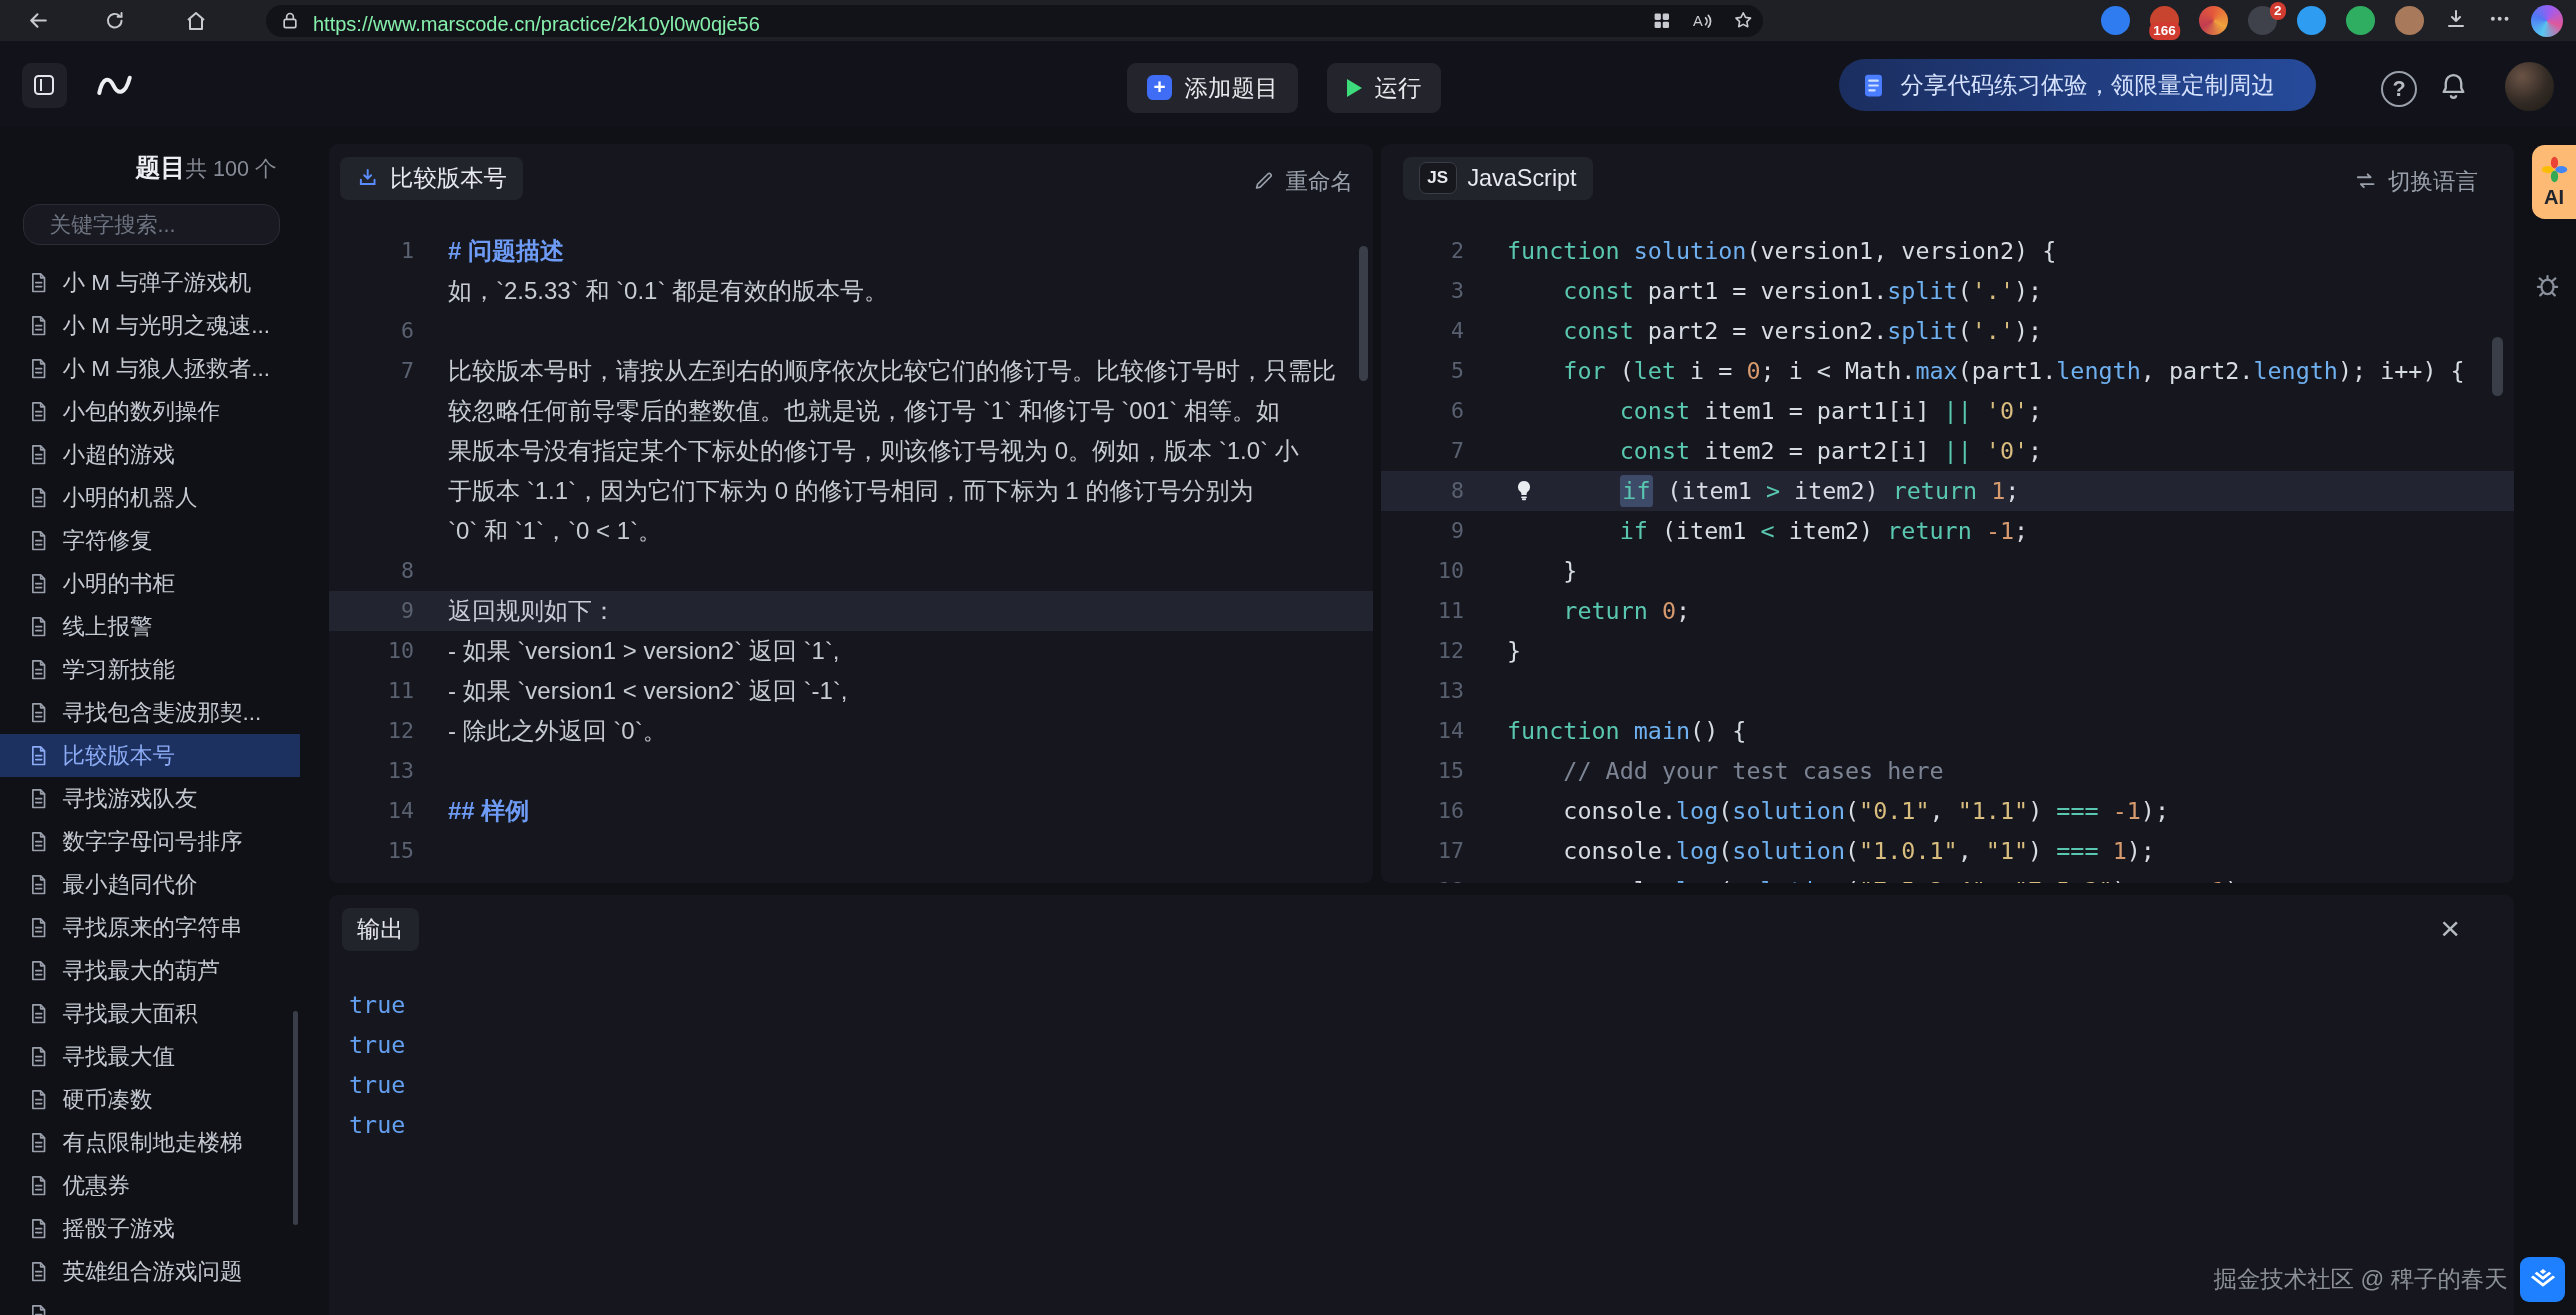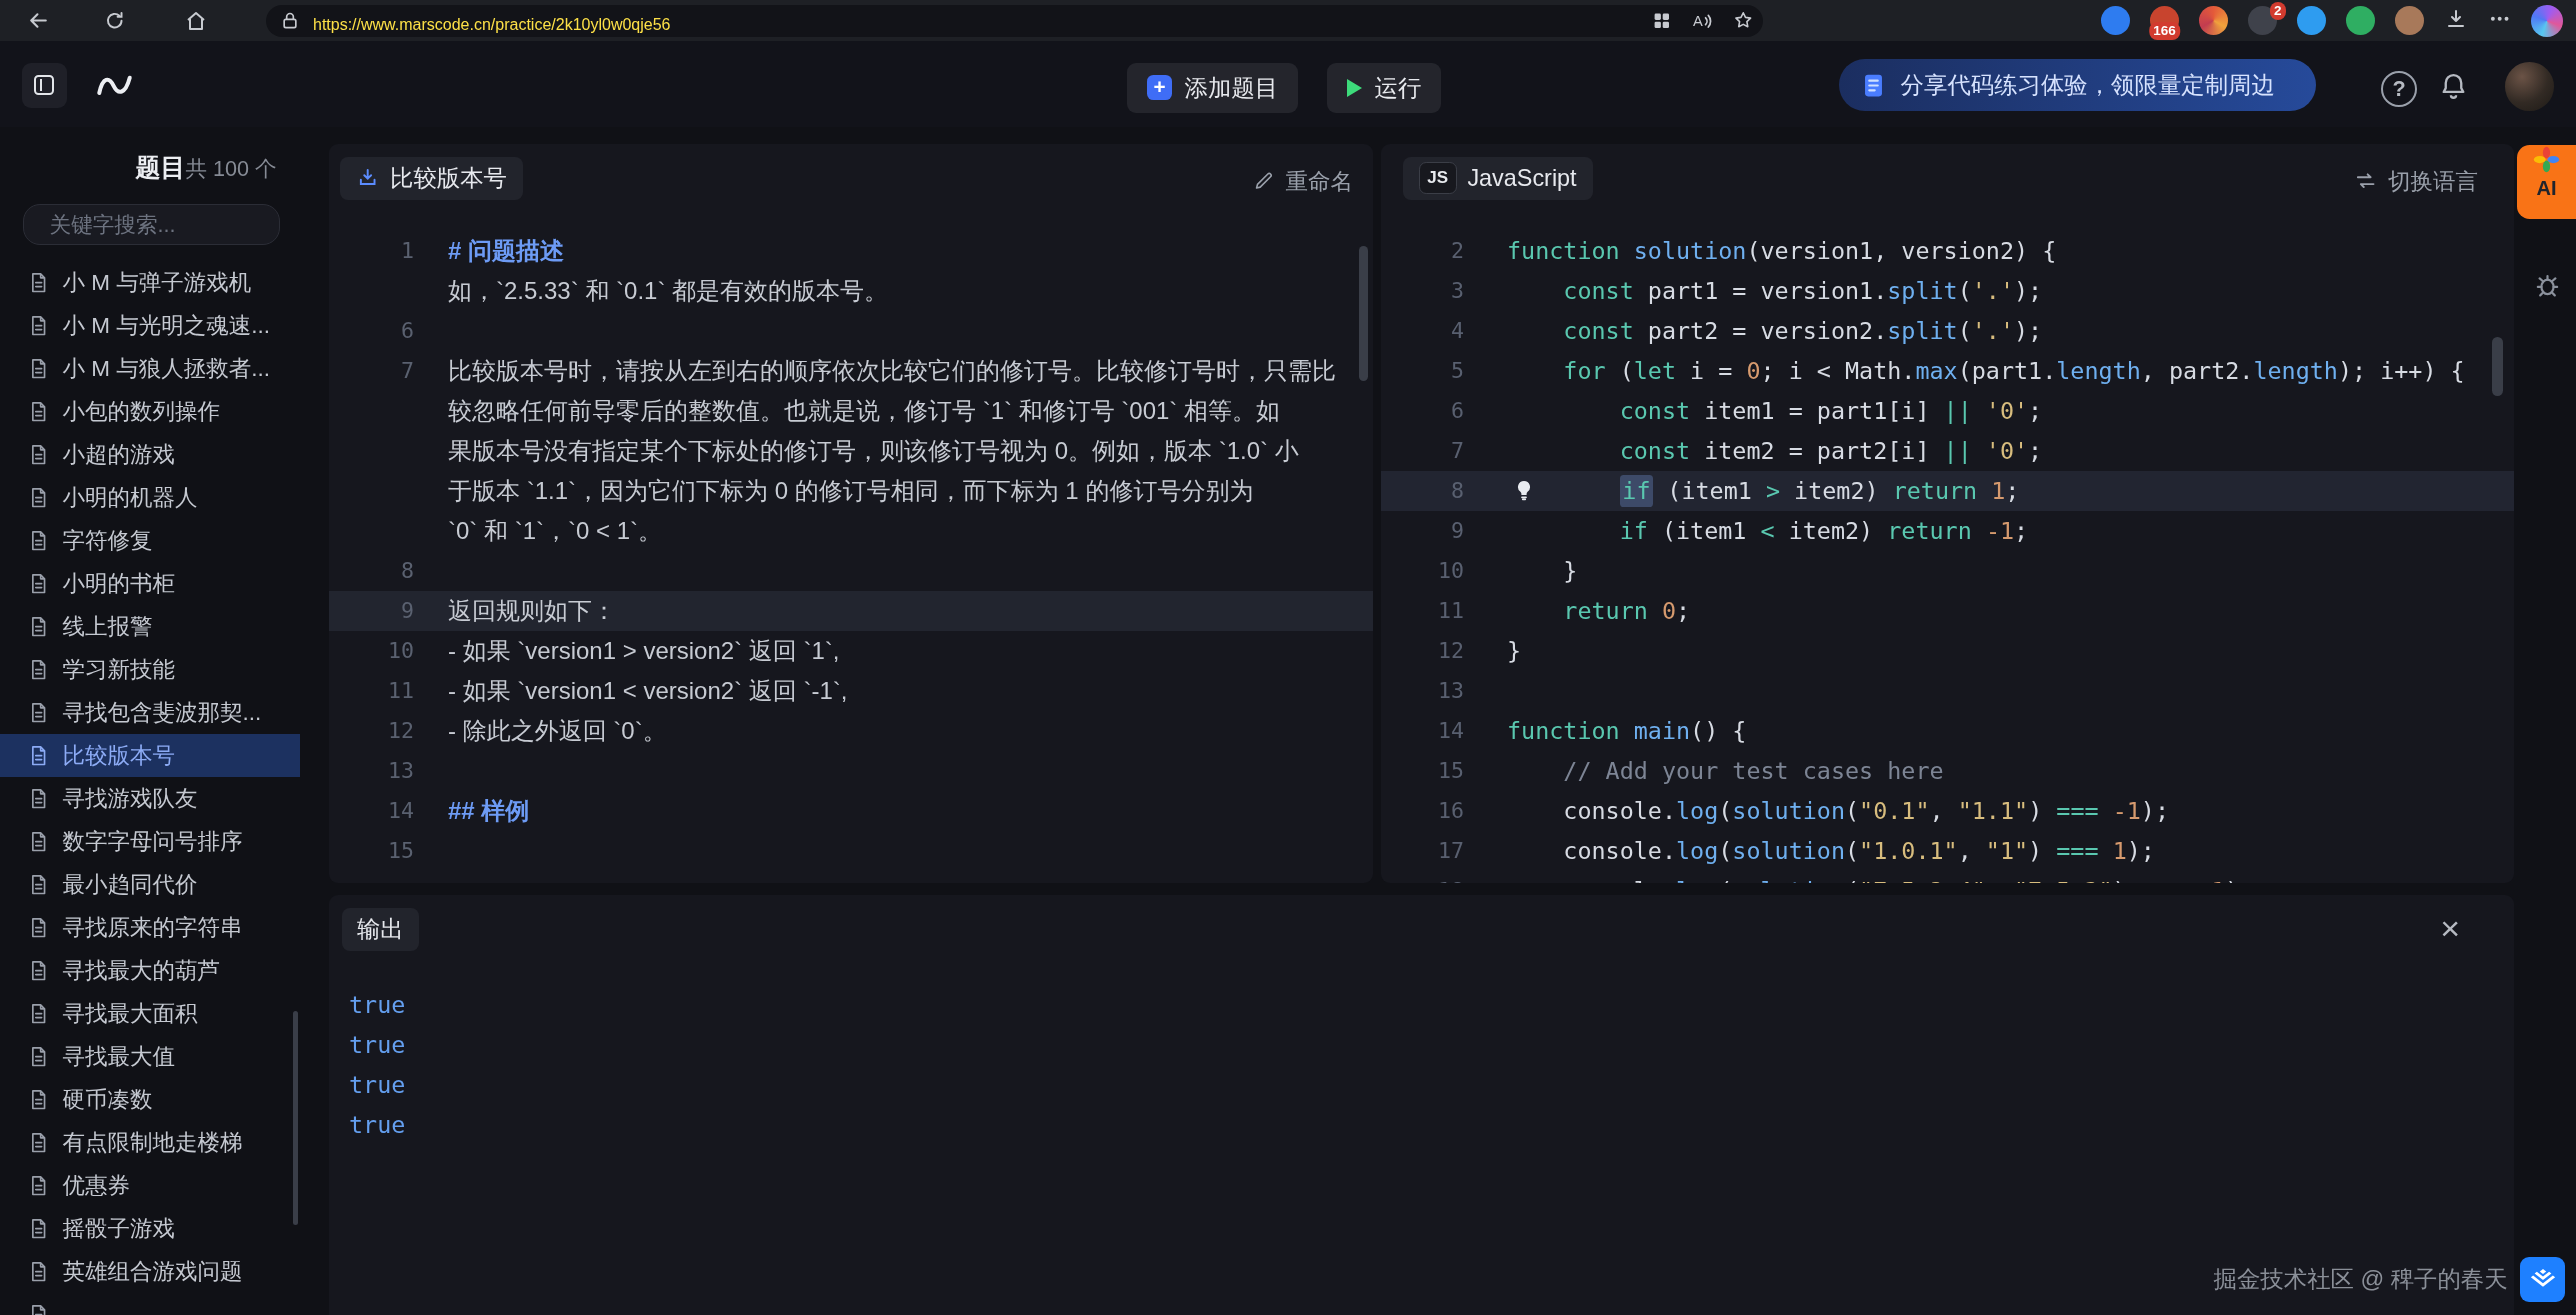--- a/index.html
+++ b/index.html
@@ -3,21 +3,21 @@
 <meta charset="utf-8">
 <style>
   * { margin:0; padding:0; box-sizing:border-box; }
   body { background:#000; font-family:"Liberation Sans","DejaVu Sans",sans-serif; }
   .screen { position:relative; width:2576px; height:1316px; background:#101116; overflow:hidden; color:#d5d8de; }
 
   
   .browser { position:absolute; top:0; left:0; right:0; height:41px; background:#1e2025; z-index:9; }
   .bicon { position:absolute; top:0; width:40px; height:41px; display:flex; align-items:center; justify-content:center; }
   .urlbar { position:absolute; left:266px; top:4.5px; width:1497px; height:32px; border-radius:16px; background:#121318; display:flex; align-items:center; padding:0 14.4px; }
-  .url-text { font-size:16px; color:#fde047; margin-left:12.6px; white-space:nowrap;margin-top:8px; }
+  .url-text { font-size:20px; color:#86efac; margin-left:12.6px; white-space:nowrap;margin-top:8px; }
   .url-right { position:absolute; right:9px; top:0; height:32px; display:flex; align-items:center; gap:18px; }
   .browser-right { position:absolute; right:12.6px; top:0; height:41px; display:flex; align-items:center; gap:20px; }
   .ext-wrap { position:relative; width:29px; height:29px; }
   .ext-dot { width:29px; height:29px; border-radius:50%; }
   .ext-dot.grad { background:conic-gradient(#e45a3a,#f0a33c,#c23c50,#e45a3a) !important; }
   .ext-badge { position:absolute; font-size:13.5px; line-height:18px; background:#d23b2f; color:#fff; border-radius:8px; padding:0 4.5px; font-weight:700; }
   .ext-badge.top { top:-4.5px; right:-9px; }
   .ext-badge.bottom { bottom:-5.4px; left:50%; transform:translateX(-50%); }
   .copilot { width:32px; height:32px; border-radius:50%; background:conic-gradient(from 200deg,#58c7f0,#4f78f5,#a05cf0,#e0589a,#58c7f0); }
 
@@ -91,21 +91,21 @@
   .bulb { position:absolute; left:131px; top:7.2px; }
   .code-scroll { position:absolute; right:10.8px; top:193px; width:10.8px; height:59px; background:#3a3e48; border-radius:5.4px; }
 
   
   .out-tab { left:12.6px; padding:0 15.3px; }
   .out-close { position:absolute; right:54px; top:16px; font-size:34px; color:#b6bac2; line-height:1; }
   .out-lines { position:absolute; left:20px; top:90px; }
   .out-line { height:40px; line-height:40px; font-size:23.4px; font-family:"DejaVu Sans Mono","Liberation Mono",monospace; color:#649fef; }
 
   
-  .ai-card { position:absolute; right:0; top:145px; width:59px; height:74px; background:#f97316; border-radius:12.6px 0 0 12.6px; display:flex; flex-direction:column; align-items:center; gap:2.7px; }
+  .ai-card { position:absolute; right:0; top:145px; width:44px; height:74px; background:#fdba74; border-radius:12.6px 0 0 12.6px; display:flex; flex-direction:column; align-items:center; justify-content:center; gap:2.7px; }
   .ai-label { font-size:20px; font-weight:700; color:#20242c; }
   .debug-wrap { position:absolute; right:14.4px; top:270px; }
   .watermark { position:absolute; right:10.8px; bottom:14.4px; display:flex; align-items:center; gap:12.6px; }
   .wm-text { font-size:23.4px; color:#8a8f98; white-space:nowrap; }
   .wm-logo { width:45px; height:45px; border-radius:9px; background:#1e80ff; display:flex; align-items:center; justify-content:center; }
 </style>
 </head>
 <body>
 
 <div class="screen">

